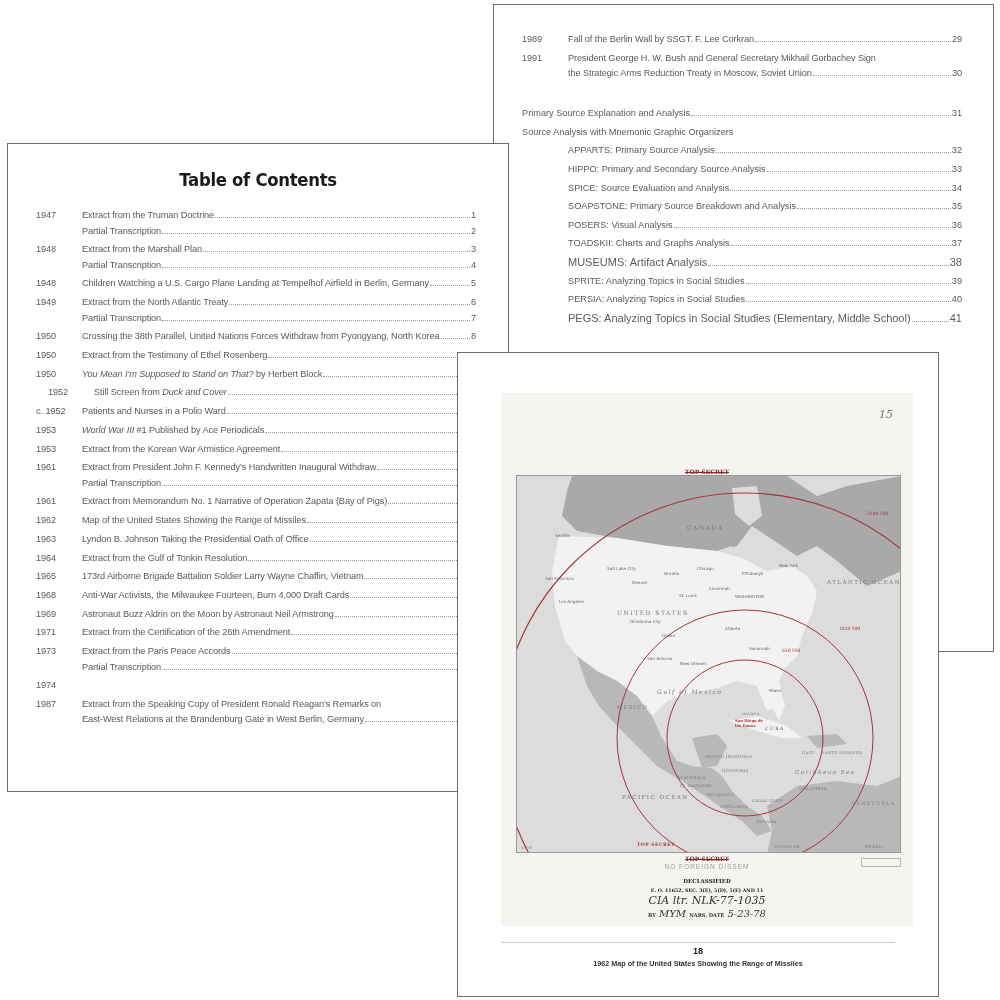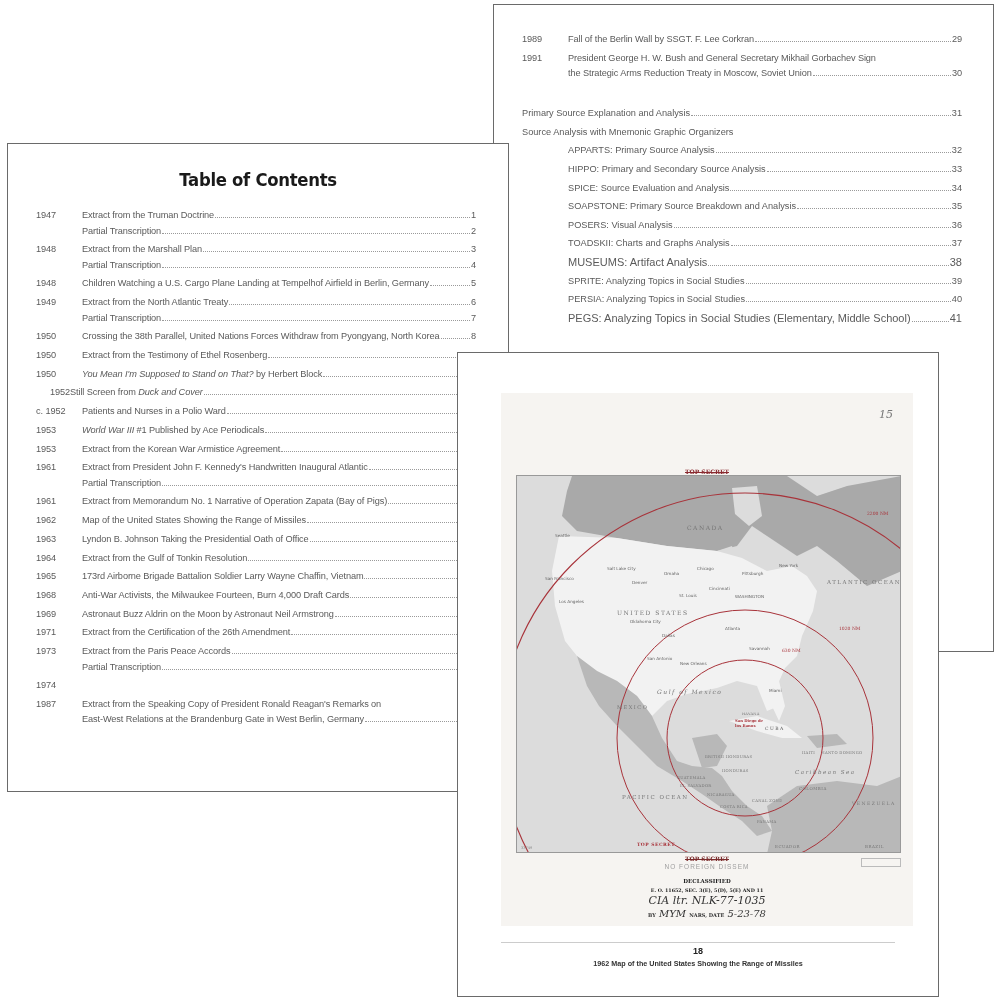--- a/index.html
+++ b/index.html
@@ -221,21 +221,21 @@
       <div class="toc-row" style="left: 28px; top: 222.7px; width: 440px;">
         <div class="toc-year">1950</div>
         <div class="toc-lines">
           <div class="toc-line">
             <span class="t"><span class="ital">You Mean I'm Supposed to Stand on That?</span><span> by Herbert Block</span></span>
             <span class="dots"></span>
             <span class="pg"></span>
           </div>
         </div>
       </div>
-      <div class="toc-row" style="left: 16px; top: 241.4px; width: 440px; text-align: right;">
+      <div class="toc-row" style="left: 40px; top: 241.4px; width: 440px;">
         <div class="toc-year">1952</div>
         <div class="toc-lines">
           <div class="toc-line">
             <span class="t"><span>Still Screen from </span><span class="ital">Duck and Cover</span></span>
             <span class="dots"></span>
             <span class="pg"></span>
           </div>
         </div>
       </div>
       <div class="toc-row" style="left: 28px; top: 260.1px; width: 440px;">
@@ -265,21 +265,21 @@
             <span class="t"><span>Extract from the Korean War Armistice Agreement</span></span>
             <span class="dots"></span>
             <span class="pg"></span>
           </div>
         </div>
       </div>
       <div class="toc-row" style="left: 28px; top: 316.2px; width: 440px;">
         <div class="toc-year">1961</div>
         <div class="toc-lines">
           <div class="toc-line">
-            <span class="t"><span>Extract from President John F. Kennedy's Handwritten Inaugural Atlantic</span></span>
+            <span class="t"><span>Extract from President John F. Kennedy's Handwritten Inaugural Withdraw</span></span>
             <span class="dots"></span>
             <span class="pg"></span>
           </div>
           <div class="toc-line">
             <span class="t"><span>Partial Transcription</span></span>
             <span class="dots"></span>
             <span class="pg"></span>
           </div>
         </div>
       </div>

